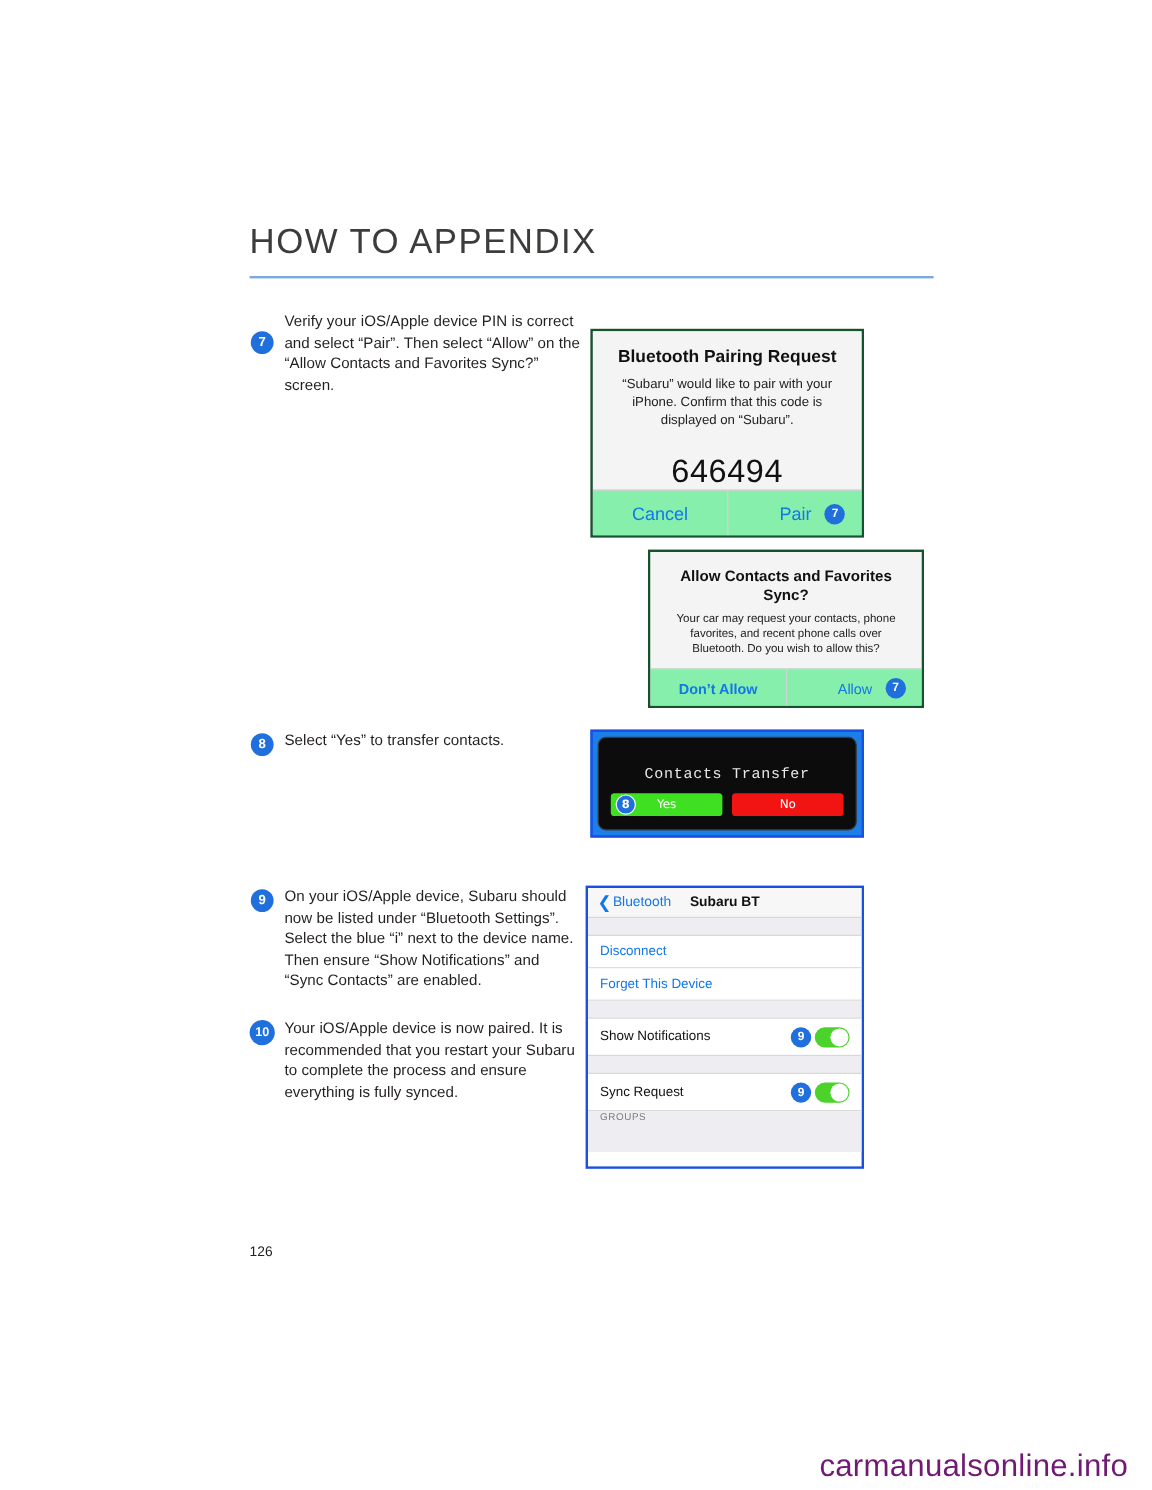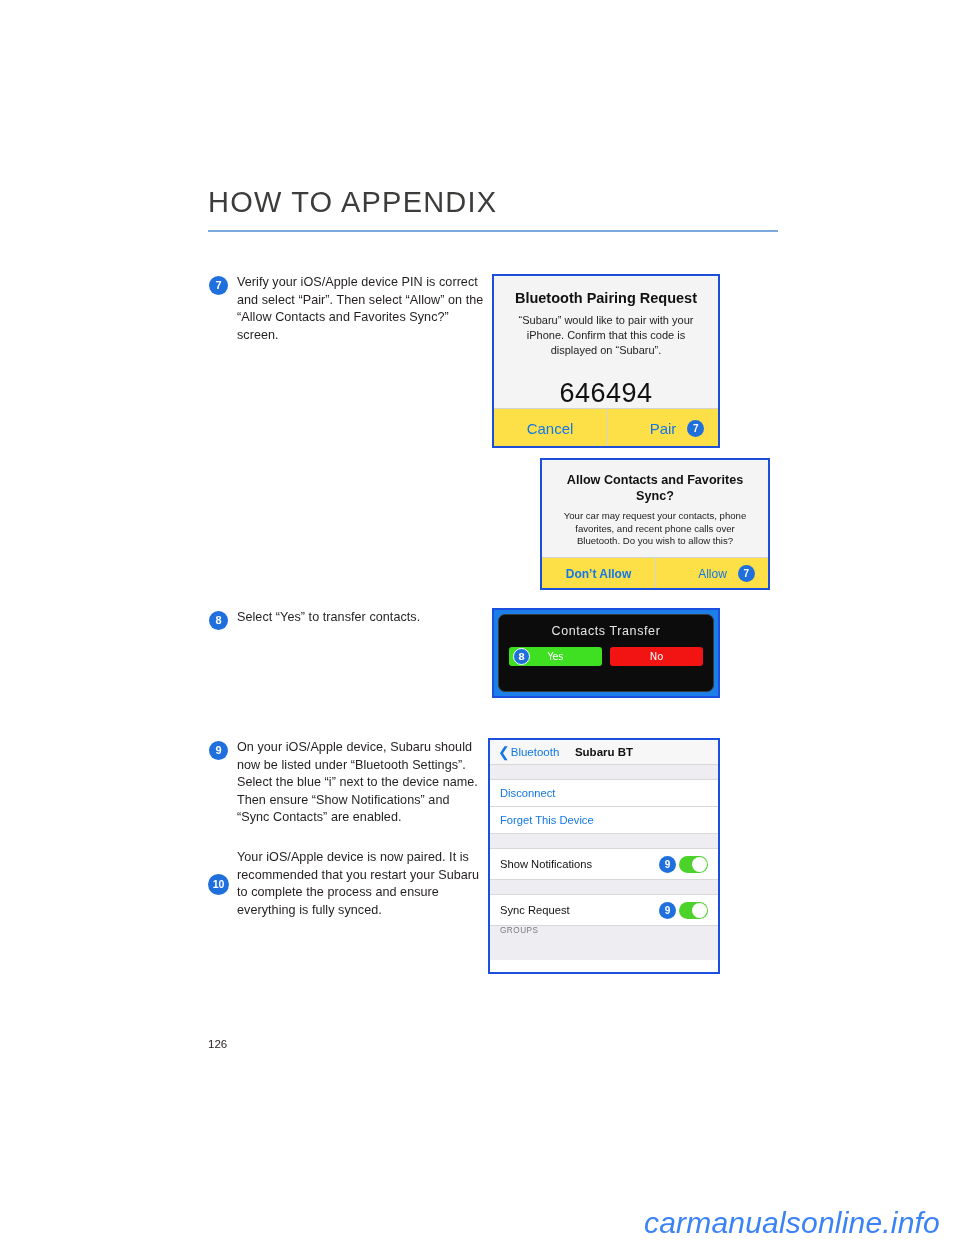--- a/index.html
+++ b/index.html
@@ -43,35 +43,35 @@
     height: 19px;
     border-radius: 50%;
     background: #1f6fdd;
     color: #ffffff;
     font-size: 11px;
     font-weight: bold;
     line-height: 19px;
     text-align: center;
     box-sizing: border-box;
   }
-  .step-badge.wide { width: 21px; height: 21px; line-height: 21px; font-size: 10.5px; margin-top: 24px; }
+  .step-badge.wide { width: 21px; height: 21px; line-height: 21px; font-size: 10.5px; }
 
   .step-text {
     position: absolute;
     font-size: 12.6px;
     line-height: 17.6px;
     color: #231f20;
     letter-spacing: 0.05px;
   }
 
   
   .ios-dialog {
     position: absolute;
     background: #f7f7f7;
-    border: 2px solid #1d4ed8;
+    border: 2px solid #14532d;
     box-sizing: border-box;
     overflow: hidden;
   }
   .ios-dialog .body {
     background: #f4f4f4;
     text-align: center;
     box-sizing: border-box;
   }
   .ios-dialog .dlg-title {
     font-weight: bold;
@@ -82,21 +82,21 @@
     color: #222;
     text-align: center;
   }
   .ios-dialog .pin {
     text-align: center;
     color: #111;
   }
   .ios-dialog .btnrow {
     display: flex;
     border-top: 1px solid #d3d3d3;
-    background: #fde047;
+    background: #86efac;
   }
   .ios-dialog .btnrow .btn {
     flex: 1 1 50%;
     text-align: center;
     color: #1277e8;
     position: relative;
     box-sizing: border-box;
     display: flex;
     align-items: center;
     justify-content: center;
@@ -148,21 +148,22 @@
     border-radius: 7px;
     box-sizing: border-box;
     padding: 9px 10px 0 10px;
     text-align: center;
     border: 1px solid #3a3a3a;
   }
   #dlg-transfer .ct-title {
     color: #e8e8e8;
     font-size: 12.5px;
     letter-spacing: 0.6px;
-    font-family: Liberation Sans, sans-serif;
+    font-family: Liberation Mono, monospace;
+    margin-top: 14px;
   }
   #dlg-transfer .ct-msg {
     color: #ffffff;
     font-size: 11.2px;
     margin-top: 6px;
     letter-spacing: 0.1px;
     font-family: "DejaVu Sans", sans-serif;
   }
   #dlg-transfer .ct-buttons {
     display: flex;
@@ -298,35 +299,34 @@
     position: absolute;
     left: 208px;
     top: 1038px;
     font-size: 11.5px;
     color: #231f20;
   }
   #watermark {
     position: absolute;
     right: 20px;
     top: 1206px;
-    font-size: 30px;
-    color: #3b82f6;
+    font-size: 26px;
+    color: #701a75;
     letter-spacing: 0.2px;
     font-weight: 400;
-    font-style: italic;
   }
 </style>
 </head>
 <body>
 
 <div id="page-title">HOW TO APPENDIX</div>
 <div id="title-rule"></div>
 
 <div class="step-badge" style="left:209px; top:276px;">7</div>
-<div class="step-text" style="left:237px; top:274px; width:248px;">Verify your iOS/Apple device PIN is correct and select “Pair”. Then select “Allow” on the “Allow Contacts and Favorites Sync?” screen.</div>
+<div class="step-text" style="left:237px; top:260px; width:248px;">Verify your iOS/Apple device PIN is correct and select “Pair”. Then select “Allow” on the “Allow Contacts and Favorites Sync?” screen.</div>
 
 <div class="step-badge" style="left:209px; top:611px;">8</div>
 <div class="step-text" style="left:237px; top:609px; width:248px;">Select “Yes” to transfer contacts.</div>
 
 <div class="step-badge" style="left:209px; top:741px;">9</div>
 <div class="step-text" style="left:237px; top:739px; width:243px;">On your iOS/Apple device, Subaru should now be listed under “Bluetooth Settings”. Select the blue “i” next to the device name. Then ensure “Show Notifications” and “Sync Contacts” are enabled.</div>
 
 <div class="step-badge wide" style="left:208px; top:850px;">10</div>
 <div class="step-text" style="left:237px; top:849px; width:248px;">Your iOS/Apple device is now paired. It is recommended that you restart your Subaru to complete the process and ensure everything is fully synced.</div>
 

